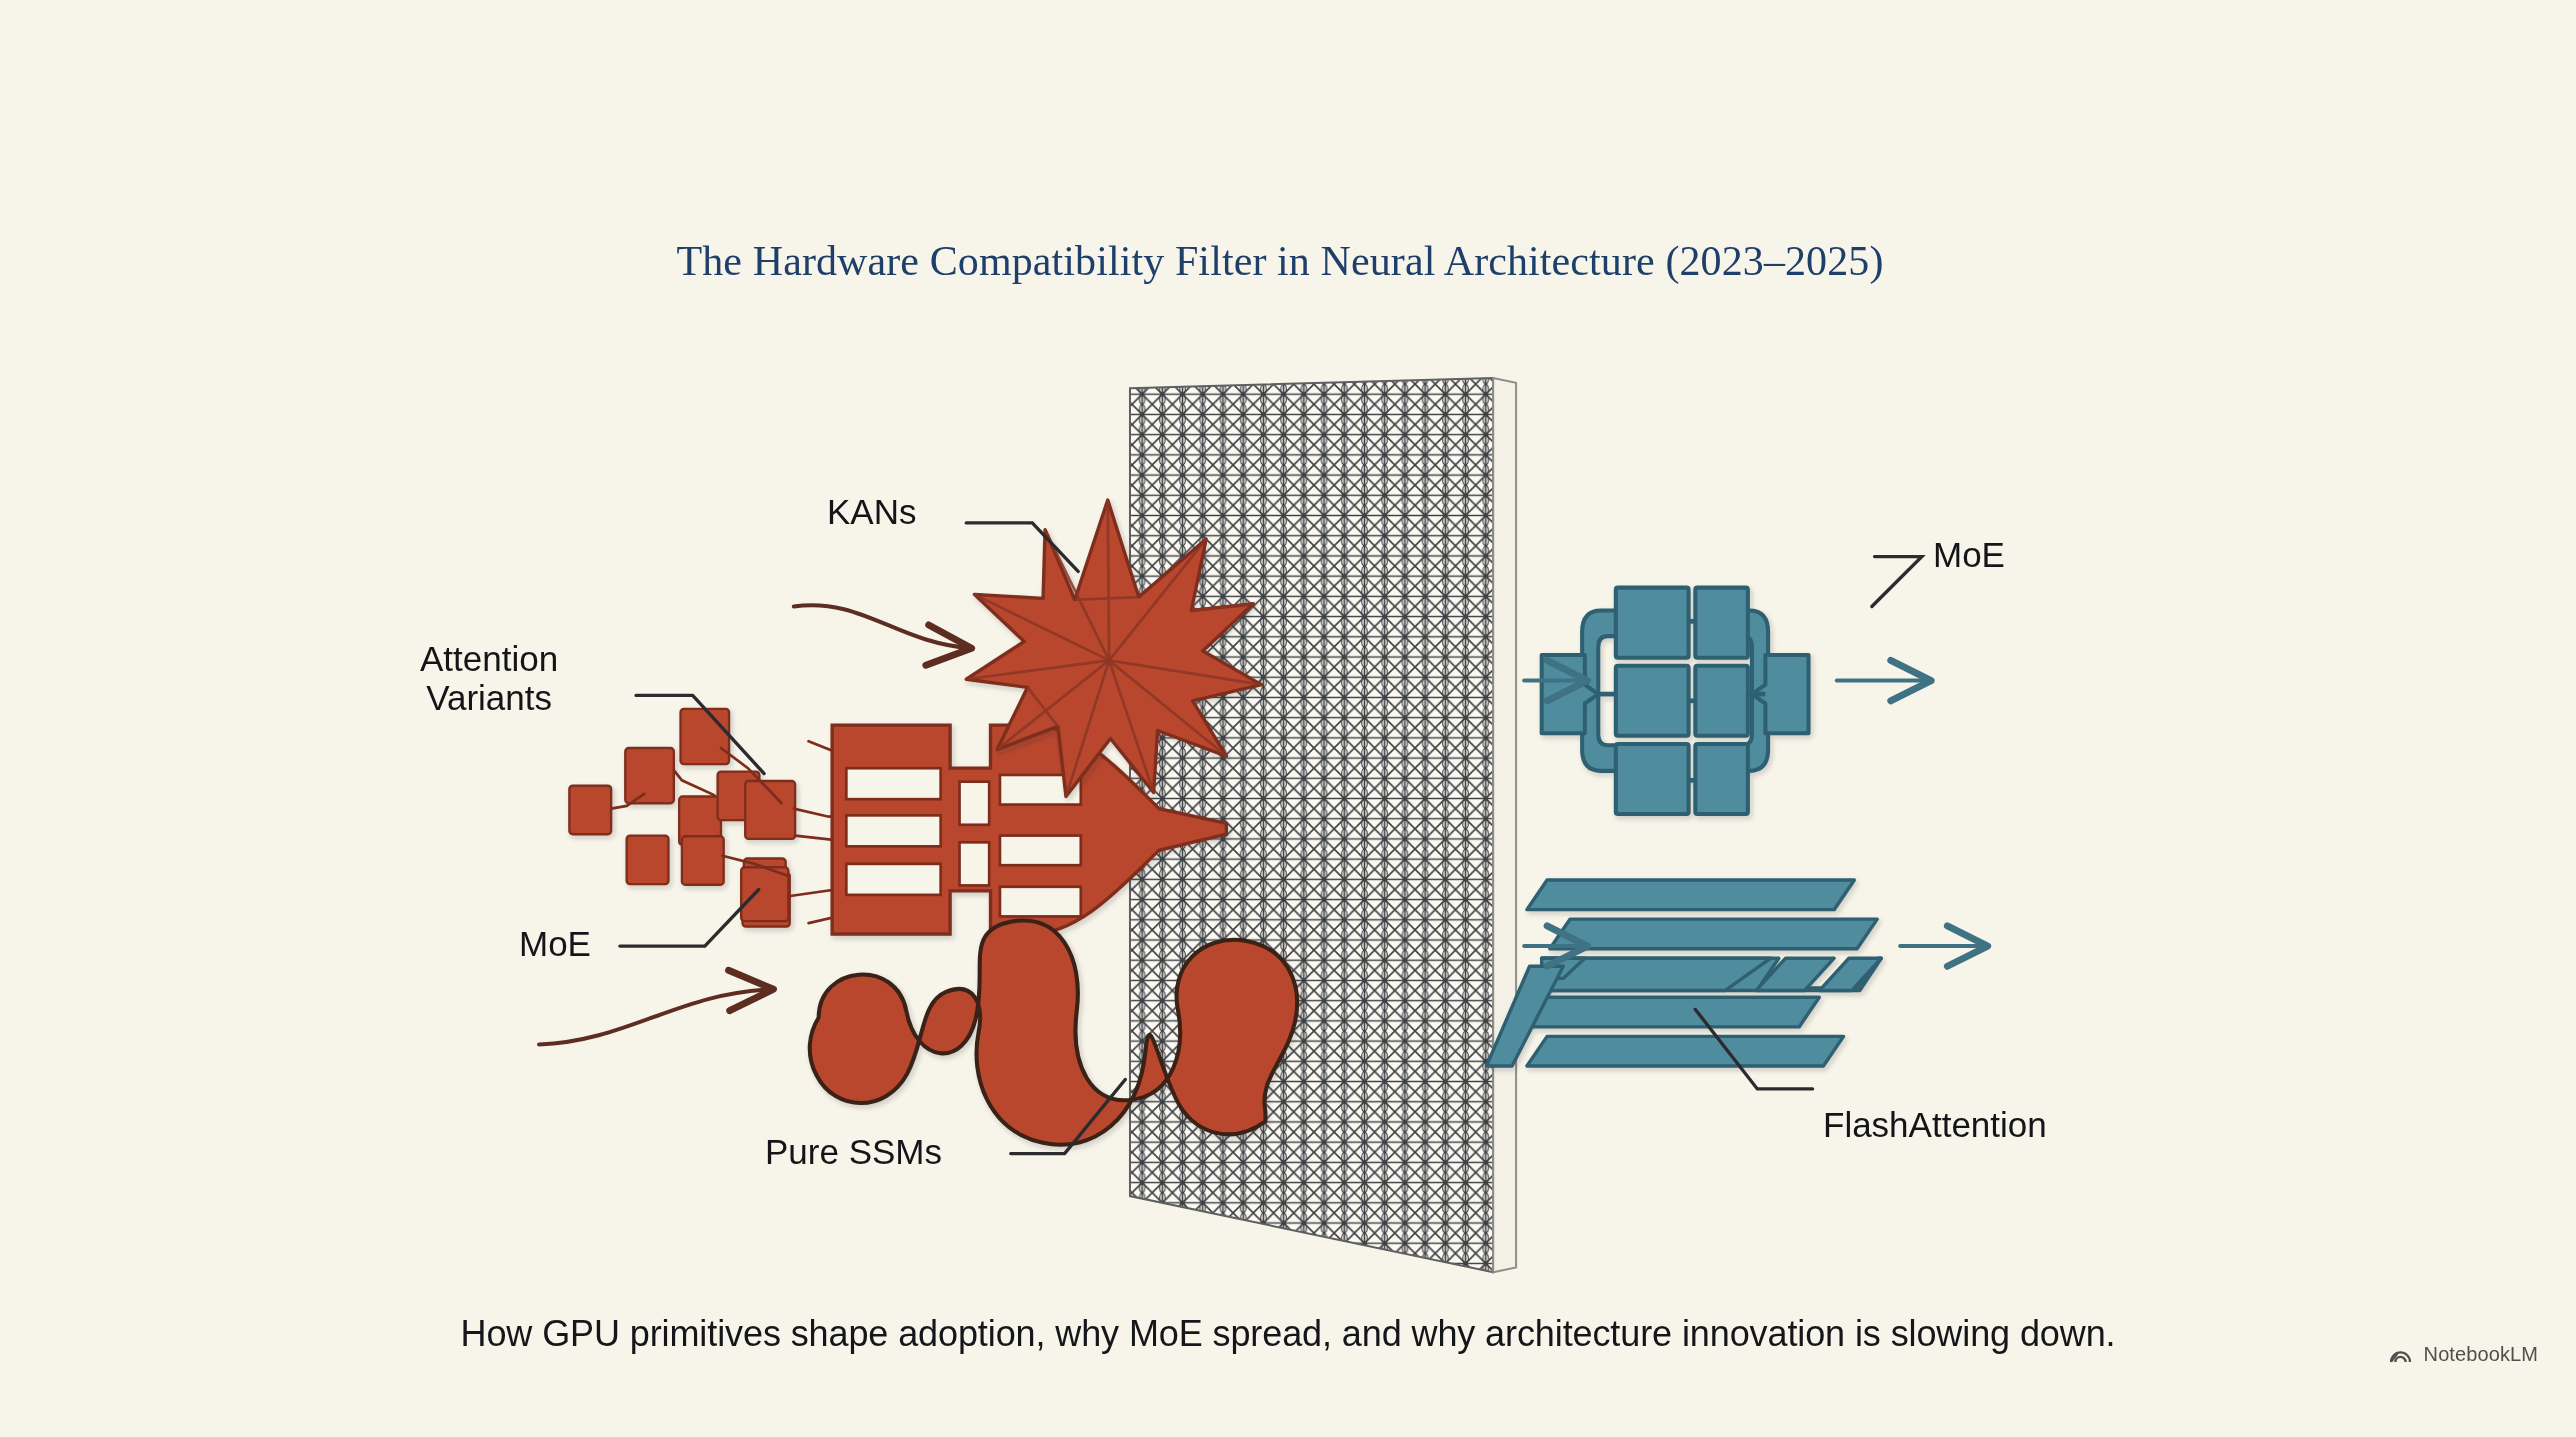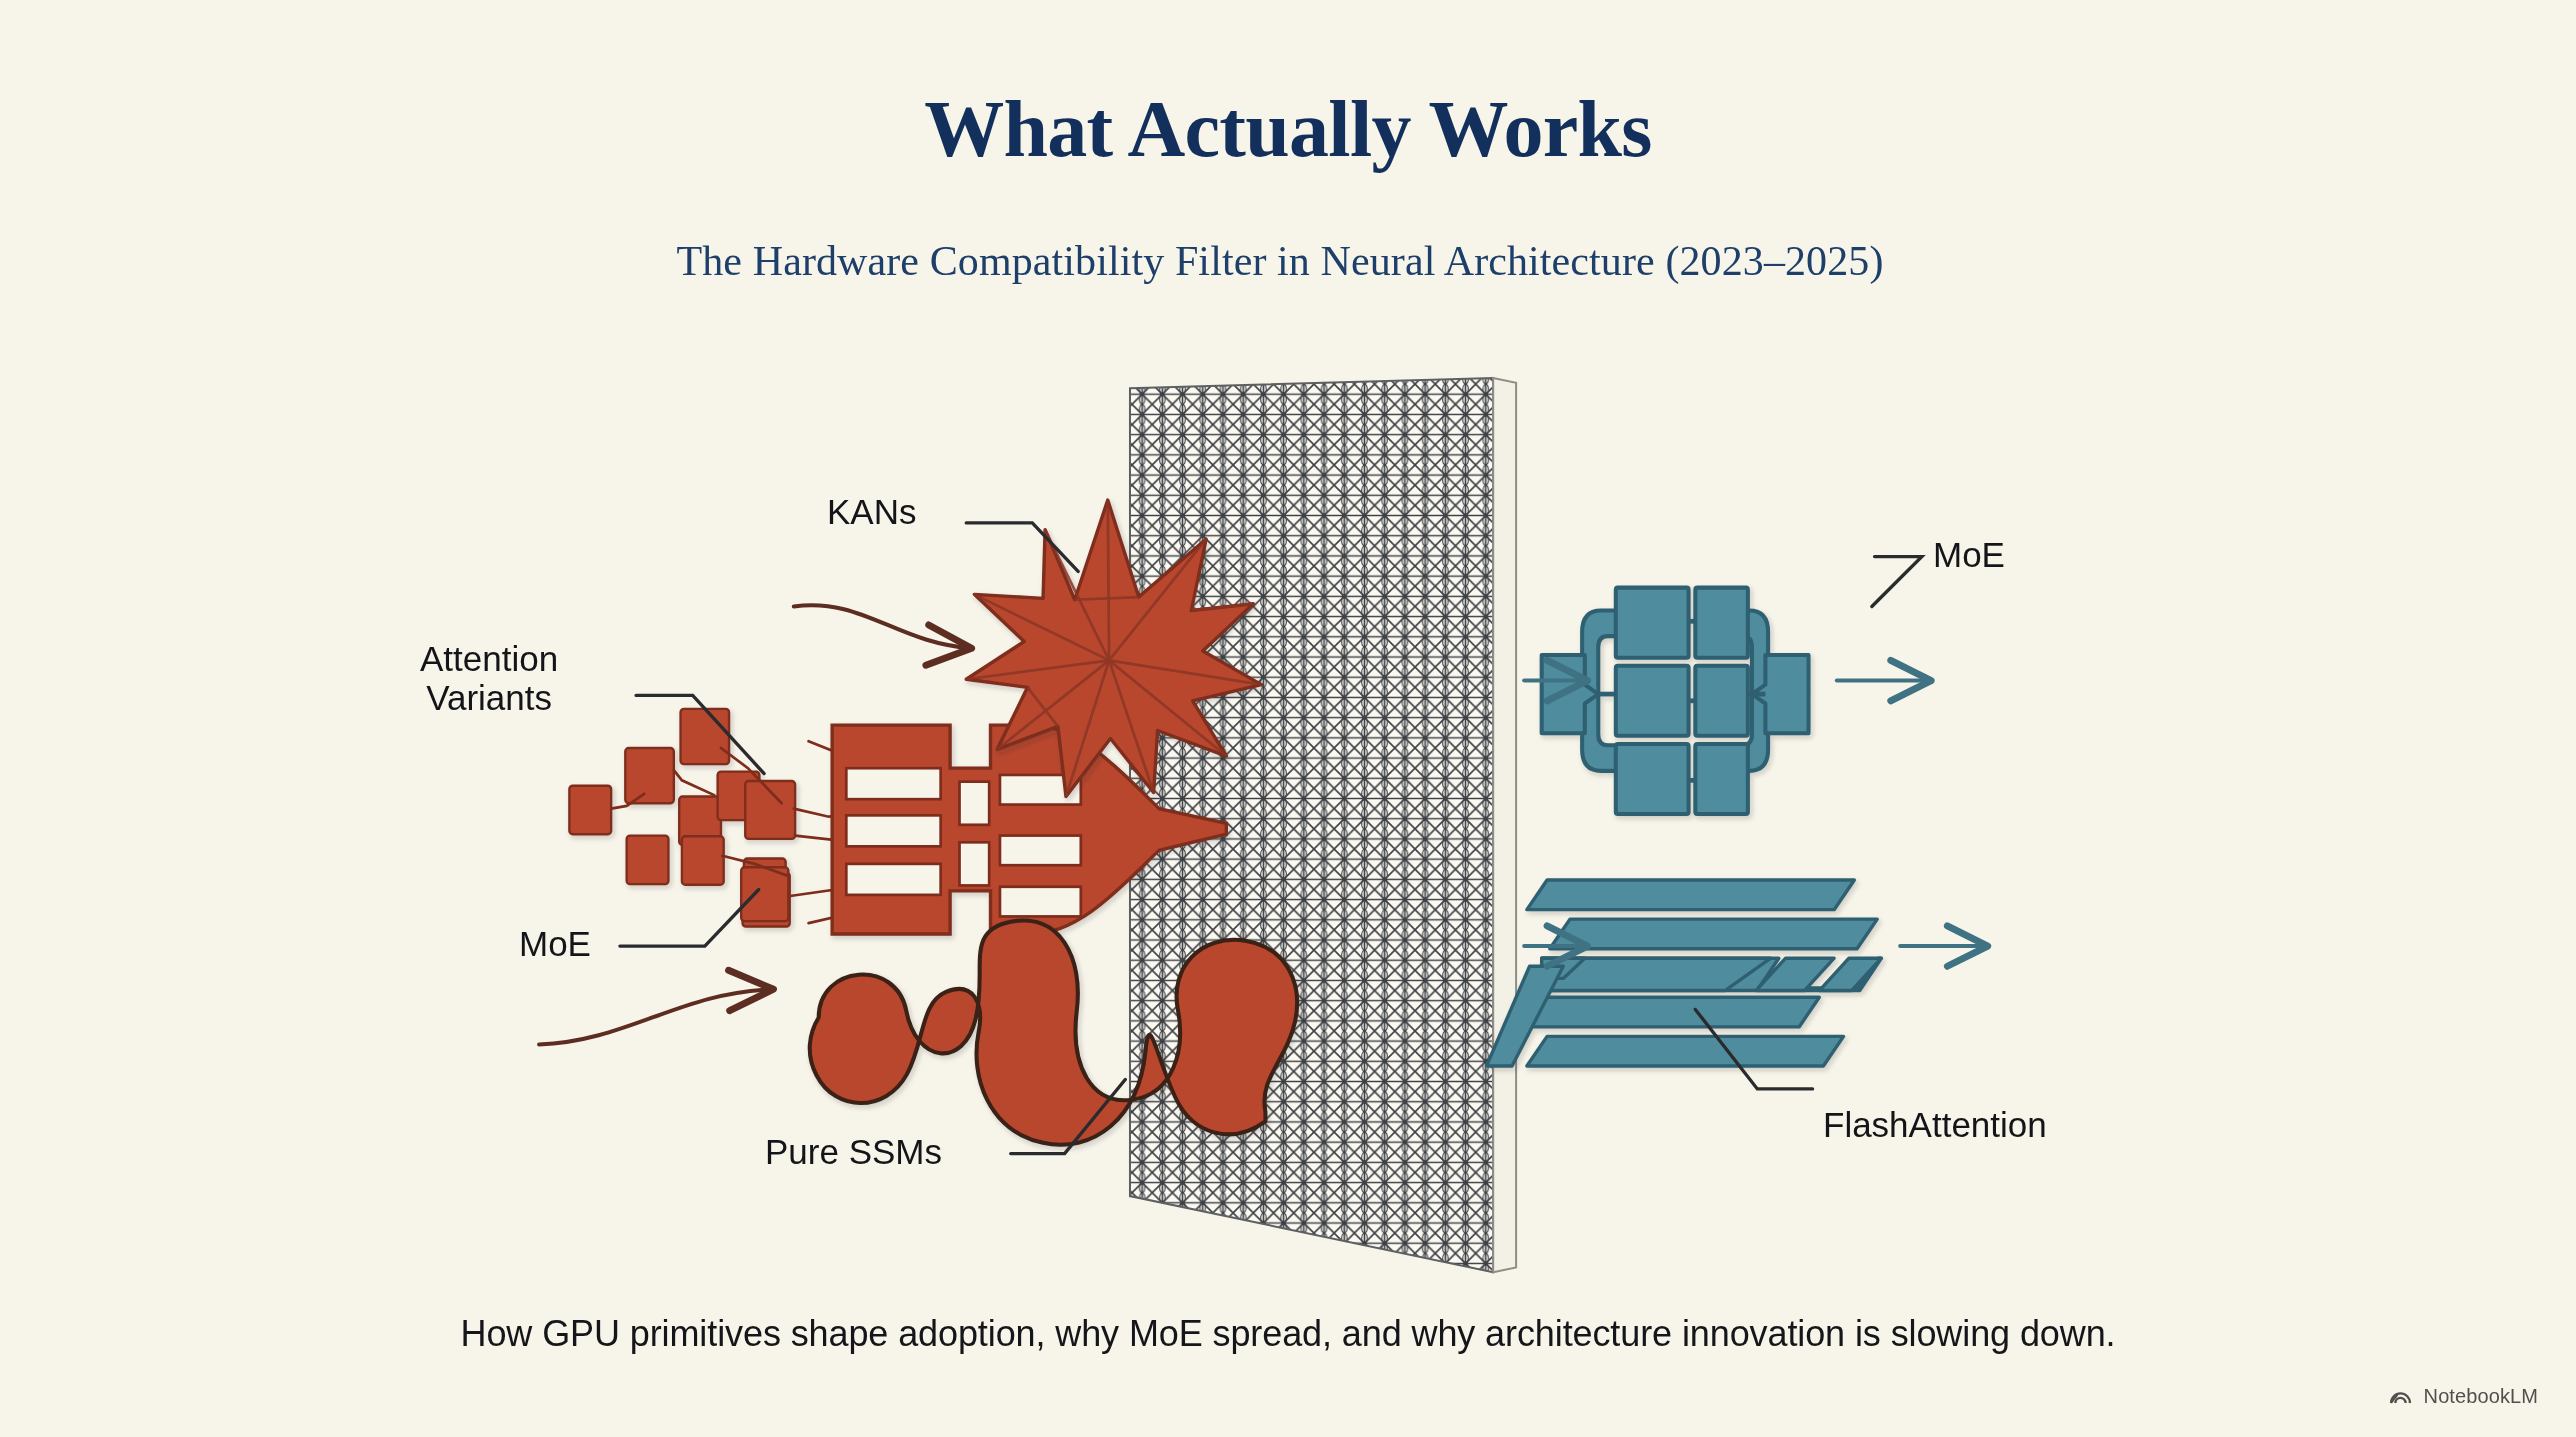--- a/index.html
+++ b/index.html
@@ -50,23 +50,23 @@
     text-align: center;
     font-size: 36px;
     color: #15161a;
     letter-spacing: -0.1px;
   }
 
   
   #watermark {
     position: absolute;
     right: 38px;
-    top: 1385px;
+    top: 1343px;
     display: flex;
-    align-items: center;
+    align-items: flex-end;
     gap: 12px;
     opacity: 0.82;
   }
   #watermark .wm-text {
     font-size: 20px;
     color: #2b2b2b;
     letter-spacing: 0.1px;
     font-weight: 500;
   }
 
@@ -85,21 +85,20 @@
     width: 2576px;
     height: 1438px;
     pointer-events: none;
   }
 </style>
 </head>
 <body>
 
 <div id="stage">
 
-  <div id="title">What Actually Works</div>
   <div id="subtitle">The Hardware Compatibility Filter in Neural Architecture (2023–2025)</div>
 
   <svg class="layer" viewBox="0 0 3823 2134">
     <defs>
 
       <pattern id="meshPat" width="30" height="30" patternUnits="userSpaceOnUse">
         <rect width="30" height="30" fill="#fbf9f2"></rect>
         <path d="M0 0 L30 30 M30 0 L0 30 M15 0 L15 30 M0 15 L30 15" stroke="#3d4044" stroke-width="2.4" fill="none"></path>
         <ellipse cx="15" cy="7.5" rx="4" ry="7" fill="none" stroke="#3d4044" stroke-width="1.6"></ellipse>
         <ellipse cx="15" cy="22.5" rx="4" ry="7" fill="none" stroke="#3d4044" stroke-width="1.6"></ellipse>

